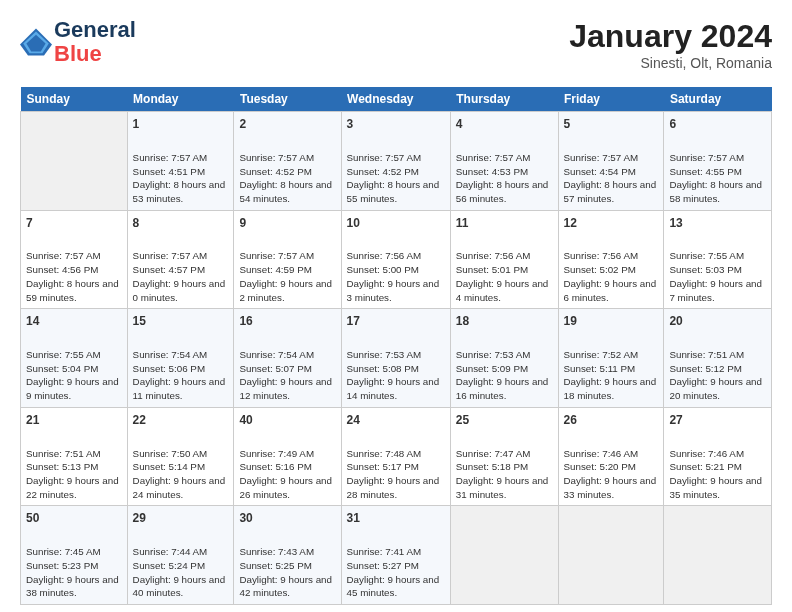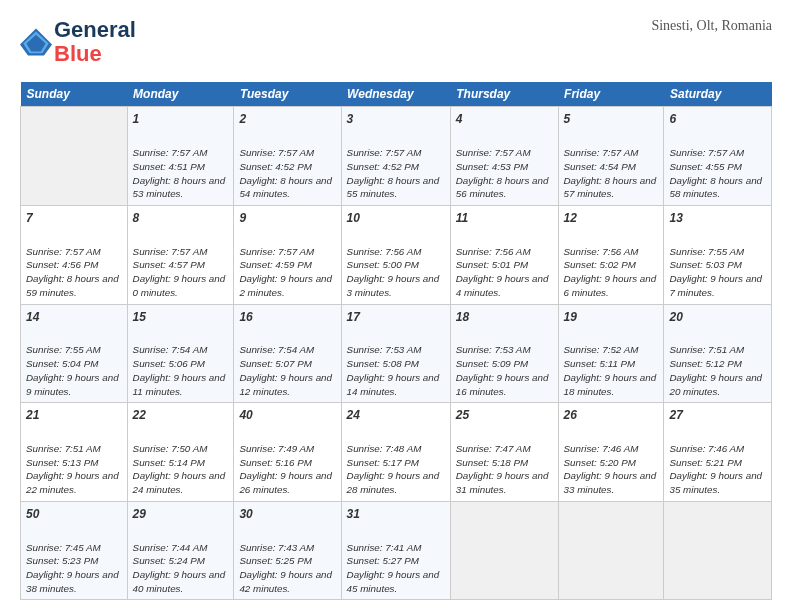--- a/index.html
+++ b/index.html
@@ -42,27 +42,25 @@
       text-align: right;
     }
     .month-title {
       font-size: 32px;
       font-weight: bold;
       color: #222;
     }
     .location {
       font-size: 14px;
       color: #555;
-      font-family: Liberation Serif, serif;
     }
     table {
       width: 100%;
       border-collapse: collapse;
       font-size: 10.5px;
-      font-style: italic;
     }
     thead tr th {
       background-color: #2a6db5;
       color: #fff;
       padding: 5px 6px;
       text-align: left;
       font-size: 12px;
       font-weight: bold;
     }
     tbody tr td {
@@ -109,20 +107,21 @@
         <polygon points="20,4 36,19 28,31 12,31 4,19" fill="#5aaae8"></polygon>
         <polygon points="20,8 32,19 26,29 14,29 8,19" fill="#2a6db5"></polygon>
       </svg>
       <div>
         <div class="logo-text">
           General<br><span>Blue</span>
         </div>
       </div>
     </div>
     <div class="title-section">
+      <div class="month-title">January 2024</div>
       <div class="location">Sinesti, Olt, Romania</div>
     </div>
   </div>
 
   <table>
     <thead>
       <tr>
       <th>Sunday</th>
           <th>Monday</th>
           <th>Tuesday</th>

